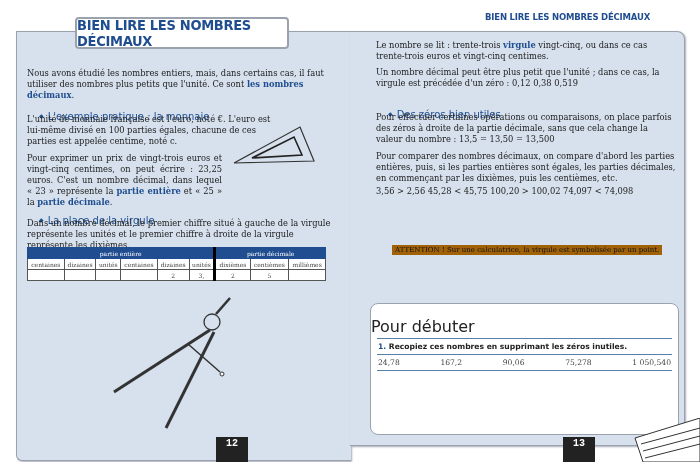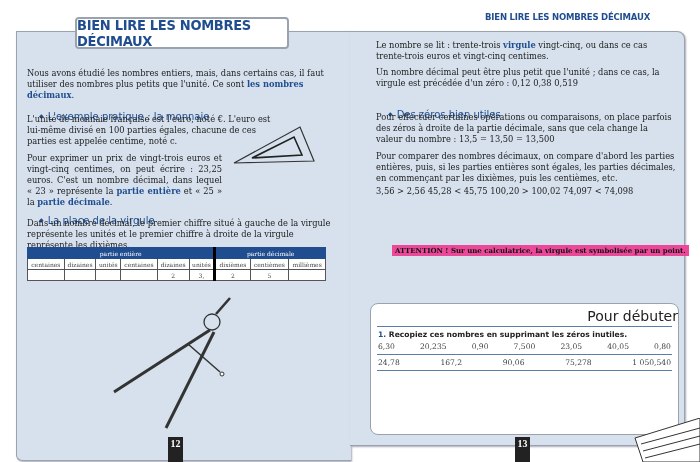--- a/index.html
+++ b/index.html
@@ -9,28 +9,28 @@
   .runhead{position:absolute;right:50px;top:12px;font-family:"DejaVu Sans",sans-serif;font-weight:bold;font-size:8.5px;color:#1f4d8f;letter-spacing:-0.2px;}
   p{margin:0;font-size:8.3px;line-height:11px;}
   .blk{position:absolute;}
   .hl{color:#1f4d8f;font-weight:bold;}
   h3{margin:12px;font-family:"DejaVu Sans",sans-serif;font-weight:normal;font-size:10px;color:#1f4d8f;}
   h3:before{content:"\25C6";font-size:6px;margin-right:4px;vertical-align:2px;}
   table.pv{border-collapse:collapse;font-size:6px;position:absolute;left:27px;top:247px;width:299px;}
   table.pv td{border:1px solid #555;text-align:center;height:8px;background:#fff;color:#444;}
   table.pv tr.hd td{background:#1f4d8f;color:#fff;border-color:#1f4d8f;}
   .sep{border-left:3px solid #000 !important;}
-  .pagenum{position:absolute;top:437px;width:15px;height:25px;background:#222;color:#fff;font-family:Liberation Serif, serif;font-weight:bold;font-size:10px;text-align:center;line-height:14px;}
+  .pagenum{position:absolute;top:437px;width:32px;height:25px;background:#222;color:#fff;font-family:Liberation Mono, monospace;font-weight:bold;font-size:10px;text-align:center;line-height:14px;margin-left:48px;}
   .ex{position:absolute;left:370px;top:303px;width:307px;height:130px;background:#fff;border:1.5px solid #9aa3ad;border-radius:8px 8px 8px 8px;}
-  .ex .t{text-align:right;font-family:"DejaVu Sans",sans-serif;font-size:14px;color:#222;margin-top:4px;}
+  .ex .t{text-align:left;font-family:"DejaVu Sans",sans-serif;font-size:16px;color:#222;margin-top:13px;}
   .ex .rule{border-top:1px solid #5b7ea8;margin:2px 6px;}
   .ex .q{font-family:"DejaVu Sans",sans-serif;font-weight:bold;font-size:7.6px;margin:3px 7px;color:#222;}
   .ex .q span{color:#1f4d8f;}
   .ex .row{display:flex;justify-content:space-between;margin:3px 7px;font-size:7.6px;color:#444;}
-  .attn{position:absolute;left:392px;top:245px;background:#ec4899;font-weight:bold;font-size:7px;padding:1px 3px;color:#111;}
+  .attn{position:absolute;left:392px;top:245px;background:#a16207;font-weight:normal;font-size:7px;padding:1px 3px;color:#111;}
 </style>
 </head>
 <body>
 
 <div class="panel" style="left:16px;top:31px;width:334px;height:428px;border-right:none;border-radius:0 0 0 6px;"></div>
 <div class="ttl">BIEN LIRE LES NOMBRES DÉCIMAUX</div>
 
 <div class="blk" style="left:27px;top:68px;width:305px;">
   <p><span>Nous avons étudié les nombres entiers, mais, dans certains cas, il faut utiliser des nombres plus petits que l'unité. Ce sont </span><span class="hl">les nombres décimaux</span><span>.</span></p>
 </div>
@@ -121,29 +121,20 @@
     <p>3,56 &gt; 2,56      45,28 &lt; 45,75      100,20 &gt; 100,02      74,097 &lt; 74,098</p>
   </div>
 <div class="blk" style="left:376px;top:207px;width:300px;">
 </div>
 <div class="attn">ATTENTION ! Sur une calculatrice, la virgule est symbolisée par un point.</div>
 
 <div class="ex">
   <div class="t">Pour débuter</div>
   <div class="rule"></div>
   <div class="q"><span>1.</span><b> Recopiez ces nombres en supprimant les zéros inutiles.</b></div>
-  <div class="row">
-    <span>6,30</span>
-    <span>20,235</span>
-    <span>0,90</span>
-    <span>7,500</span>
-    <span>23,05</span>
-    <span>40,05</span>
-    <span>0,80</span>
-  </div>
   <div class="rule"></div>
   <div class="row">
     <span>24,78</span>
     <span>167,2</span>
     <span>90,06</span>
     <span>75,278</span>
     <span>1 050,540</span>
   </div>
   <div class="rule"></div>
 </div>

